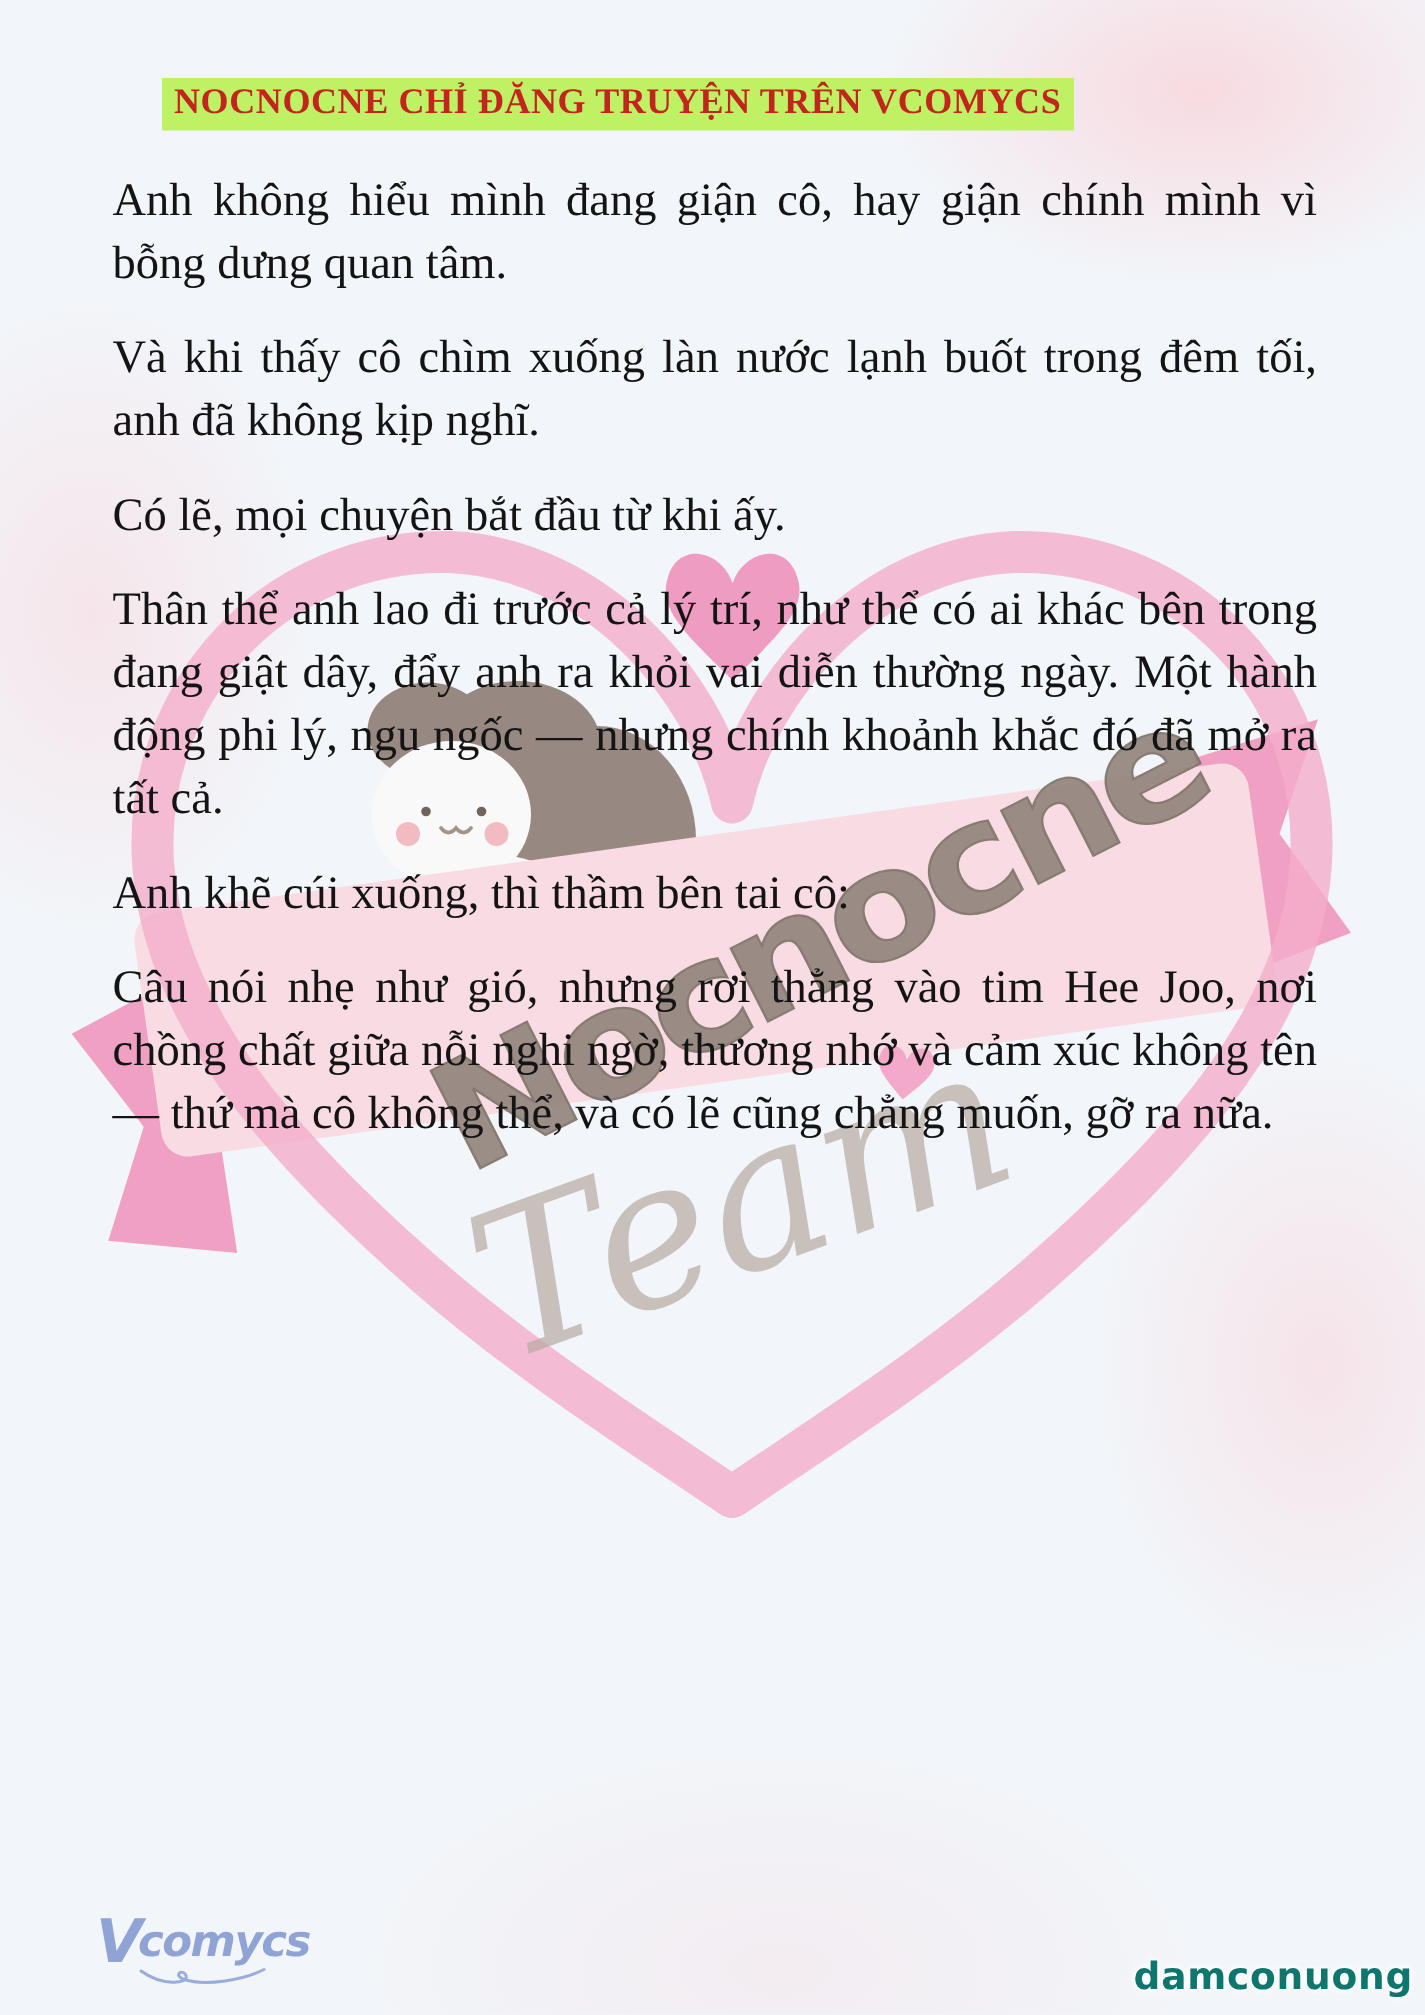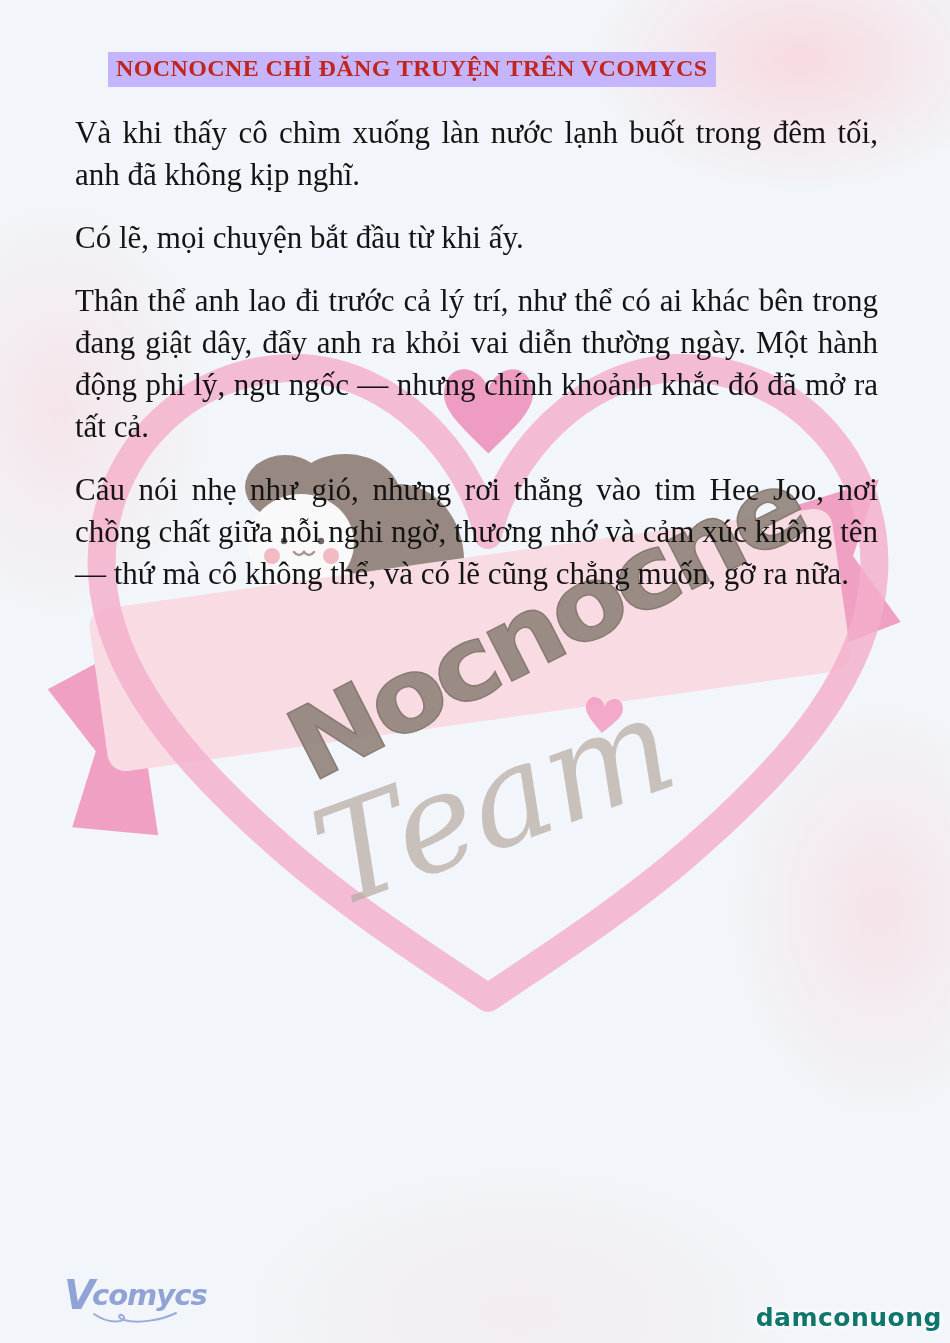--- a/index.html
+++ b/index.html
@@ -21,21 +21,21 @@
   .patch-bottom{left:240px;bottom:-120px;width:560px;height:300px;
     background:radial-gradient(closest-side,rgba(244,226,232,.45),rgba(244,226,232,0));}
 
   .watermark{position:absolute;left:0;top:0;z-index:1;pointer-events:none;}
 
   .header{
     position:absolute;left:108px;top:52px;z-index:3;
   }
   .header .notice{
     display:inline-block;
-    background:#c4b5fd;
+    background:#bef264;
     color:#c2251d;
     font-weight:bold;
     font-size:24px;
     letter-spacing:.4px;
     padding:3px 8px 4px 8px;
     line-height:1.15;
   }
 
   .story{
     position:absolute;left:75px;right:72px;top:112px;z-index:2;
@@ -114,23 +114,25 @@
   <text x="510" y="845" transform="rotate(-20 510 845)" text-anchor="middle" font-family="DejaVu Serif, Liberation Serif, serif" font-style="italic" font-size="135" fill="#b7aaa1" opacity="0.7">Team</text>
 
   <path transform="translate(585,692) rotate(6) scale(1.5)" d="M14,8 C12,2 4,0 2,7 C0,13 6,18 14,26 C22,18 28,13 26,7 C24,0 16,2 14,8 Z" fill="#f2a4c6" opacity="0.95"></path>
 </svg>
 
 <div class="header">
   <span class="notice">NOCNOCNE CHỈ ĐĂNG TRUYỆN TRÊN VCOMYCS</span>
 </div>
 
 <div class="story">
+  <p>Anh không hiểu mình đang giận cô, hay giận chính mình vì bỗng dưng quan tâm.</p>
   <p>Và khi thấy cô chìm xuống làn nước lạnh buốt trong đêm tối, anh đã không kịp nghĩ.</p>
   <p>Có lẽ, mọi chuyện bắt đầu từ khi ấy.</p>
   <p>Thân thể anh lao đi trước cả lý trí, như thể có ai khác bên trong đang giật dây, đẩy anh ra khỏi vai diễn thường ngày. Một hành động phi lý, ngu ngốc — nhưng chính khoảnh khắc đó đã mở ra tất cả.</p>
+  <p>Anh khẽ cúi xuống, thì thầm bên tai cô:</p>
   <p>Câu nói nhẹ như gió, nhưng rơi thẳng vào tim Hee Joo, nơi chồng chất giữa nỗi nghi ngờ, thương nhớ và cảm xúc không tên — thứ mà cô không thể, và có lẽ cũng chẳng muốn, gỡ ra nữa.</p>
 </div>
 
 <div class="footer-logo">
   <span class="logo-v">V</span><span>comycs</span>
   <svg class="logo-flourish" width="90" height="14" viewBox="0 0 90 14">
     <path d="M4,3 C18,13 36,12 34,6 C32,1 24,6 34,9 C48,13 72,9 86,2" fill="none" stroke="#8aa0d8" stroke-width="2" stroke-linecap="round"></path>
   </svg>
 </div>
 

